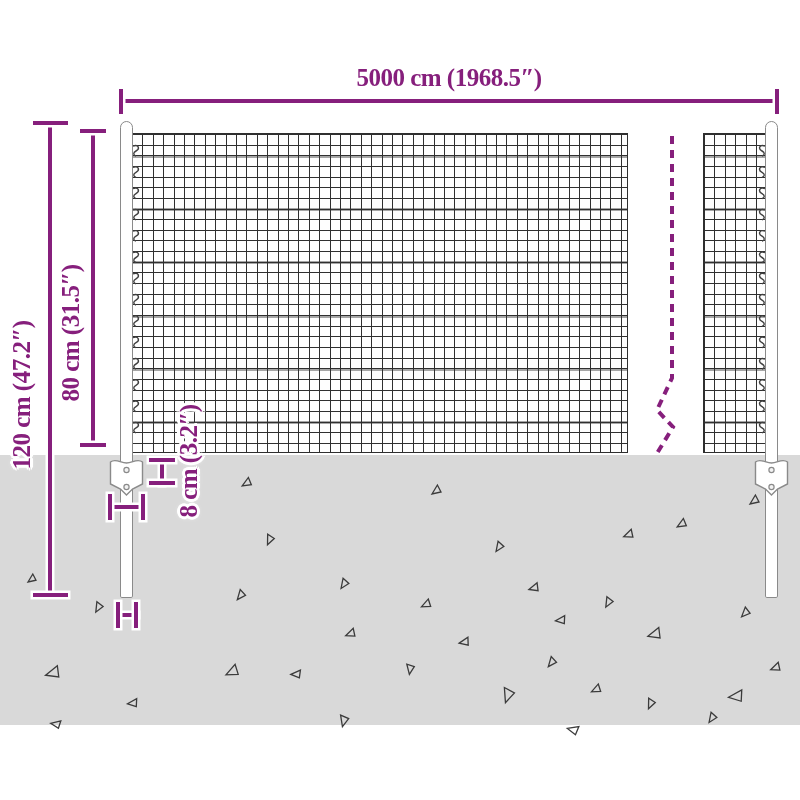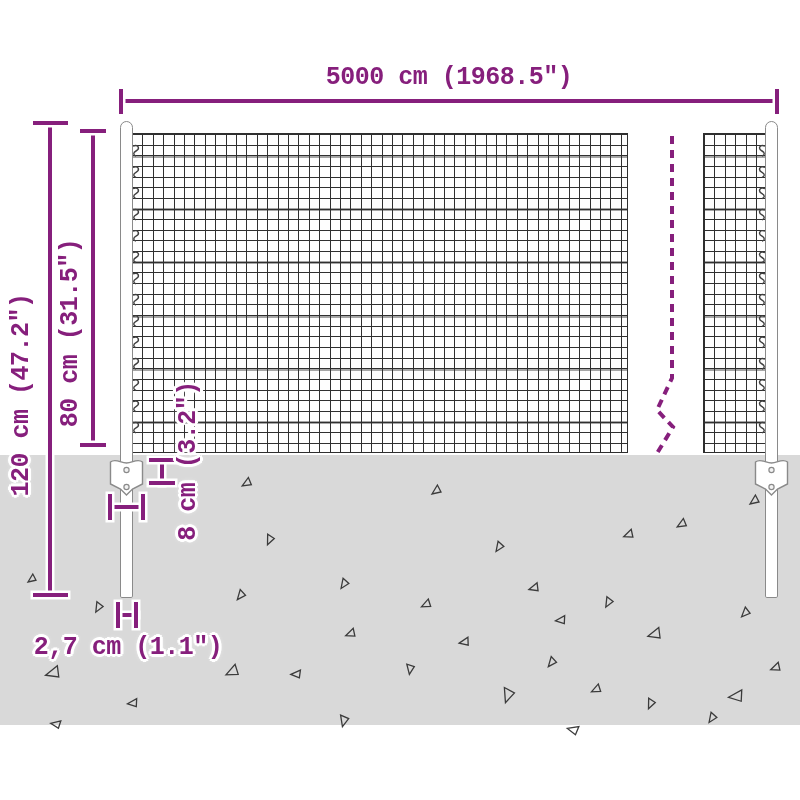--- a/index.html
+++ b/index.html
@@ -1,18 +1,18 @@
 <!DOCTYPE html>
 <html><head>
 <meta charset="utf-8">
 <style>
   html,body { margin:0; padding:0; background:#fff; }
   .canvas {
     position:relative; width:800px; height:800px; background:#ffffff;
-    overflow:hidden; font-family:Liberation Mono, monospace;
+    overflow:hidden; font-family:Liberation Serif, serif;
   }
   .canvas * { box-sizing:border-box; }
 
   .ground { position:absolute; left:0; top:455px; width:800px; height:270px; background:#d9d9d9; }
 
   .overlay { position:absolute; left:0; top:0; width:800px; height:800px; pointer-events:none; }
 
   .mesh {
     position:absolute; top:133px; height:320px;
     background-color:#fefefe;
@@ -167,15 +167,14 @@
   <div class="pbar" style="left:149px; top:481px; width:26px; height:4px;"></div>
   <div class="dlabel rot" style="left:188px; top:461px;">8 cm (3.2″)</div>
 
   <div class="pbar" style="left:110px; top:505px; width:33px; height:4px;"></div>
   <div class="pbar" style="left:108px; top:494px; width:4px; height:26px;"></div>
   <div class="pbar" style="left:141px; top:494px; width:4px; height:26px;"></div>
 
   <div class="pbar" style="left:118px; top:613px; width:20px; height:4px;"></div>
   <div class="pbar" style="left:116px; top:602px; width:4px; height:26px;"></div>
   <div class="pbar" style="left:134px; top:602px; width:4px; height:26px;"></div>
-  <div class="dlabel" style="left:128px; top:647px;">2,7 cm (1.1″)</div>
 
 </div>
 
 </body></html>

